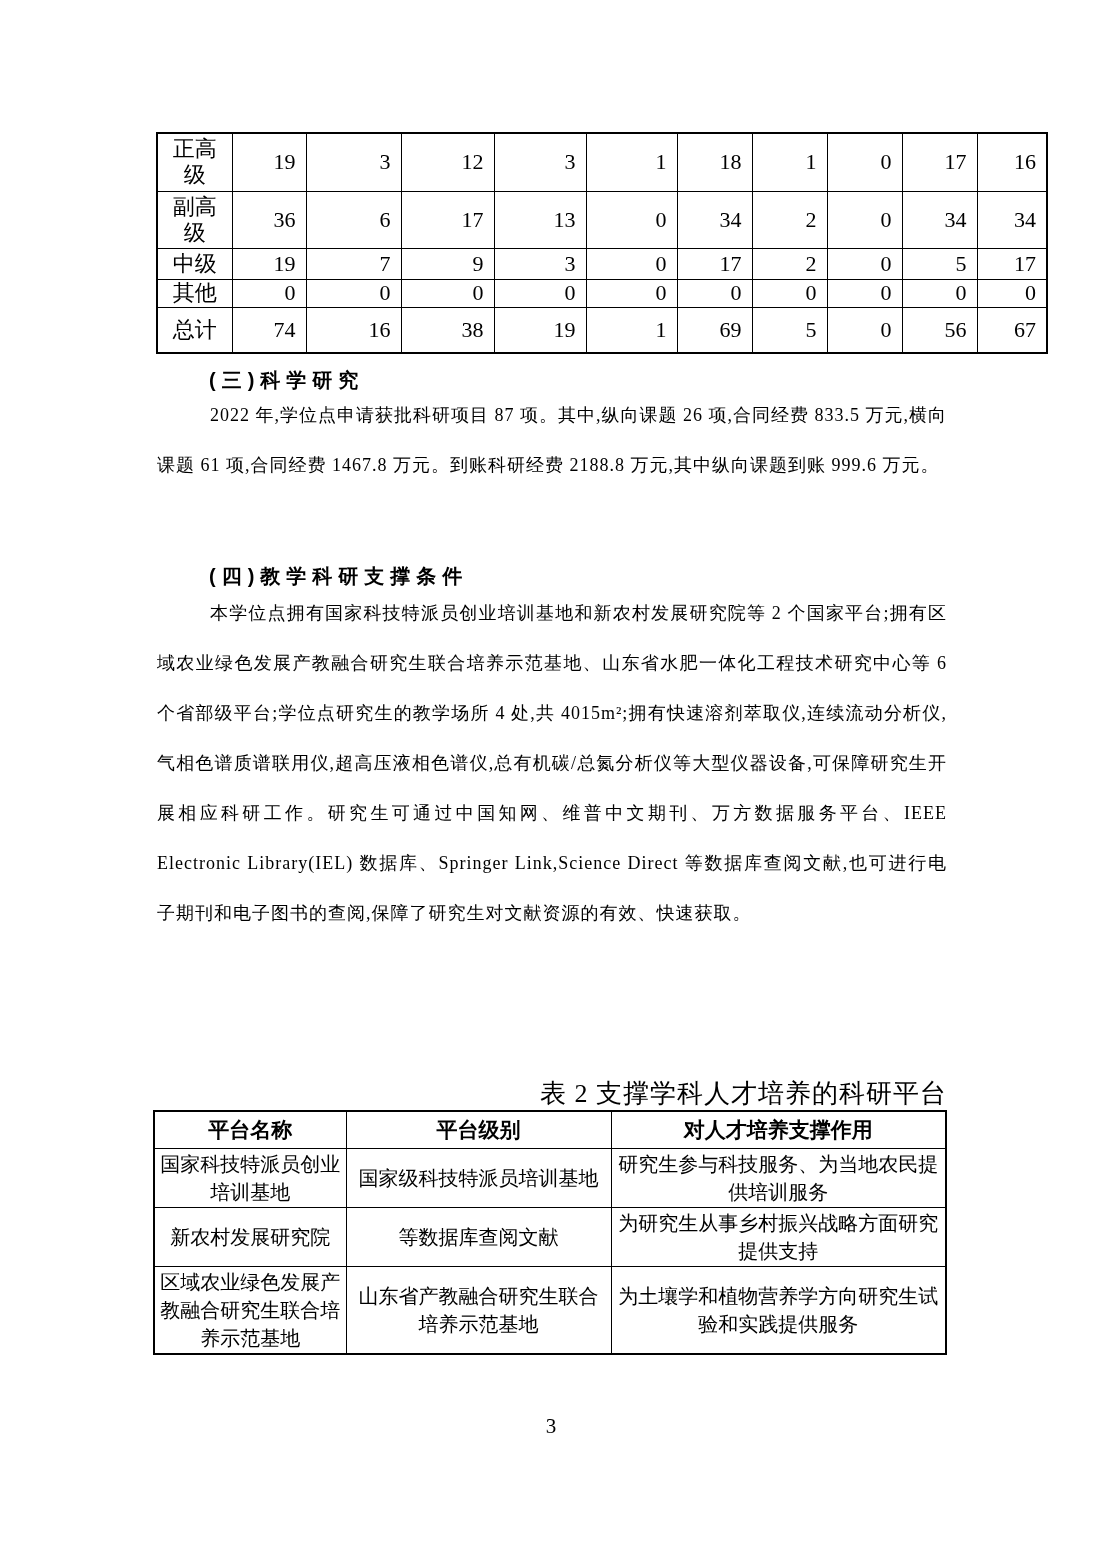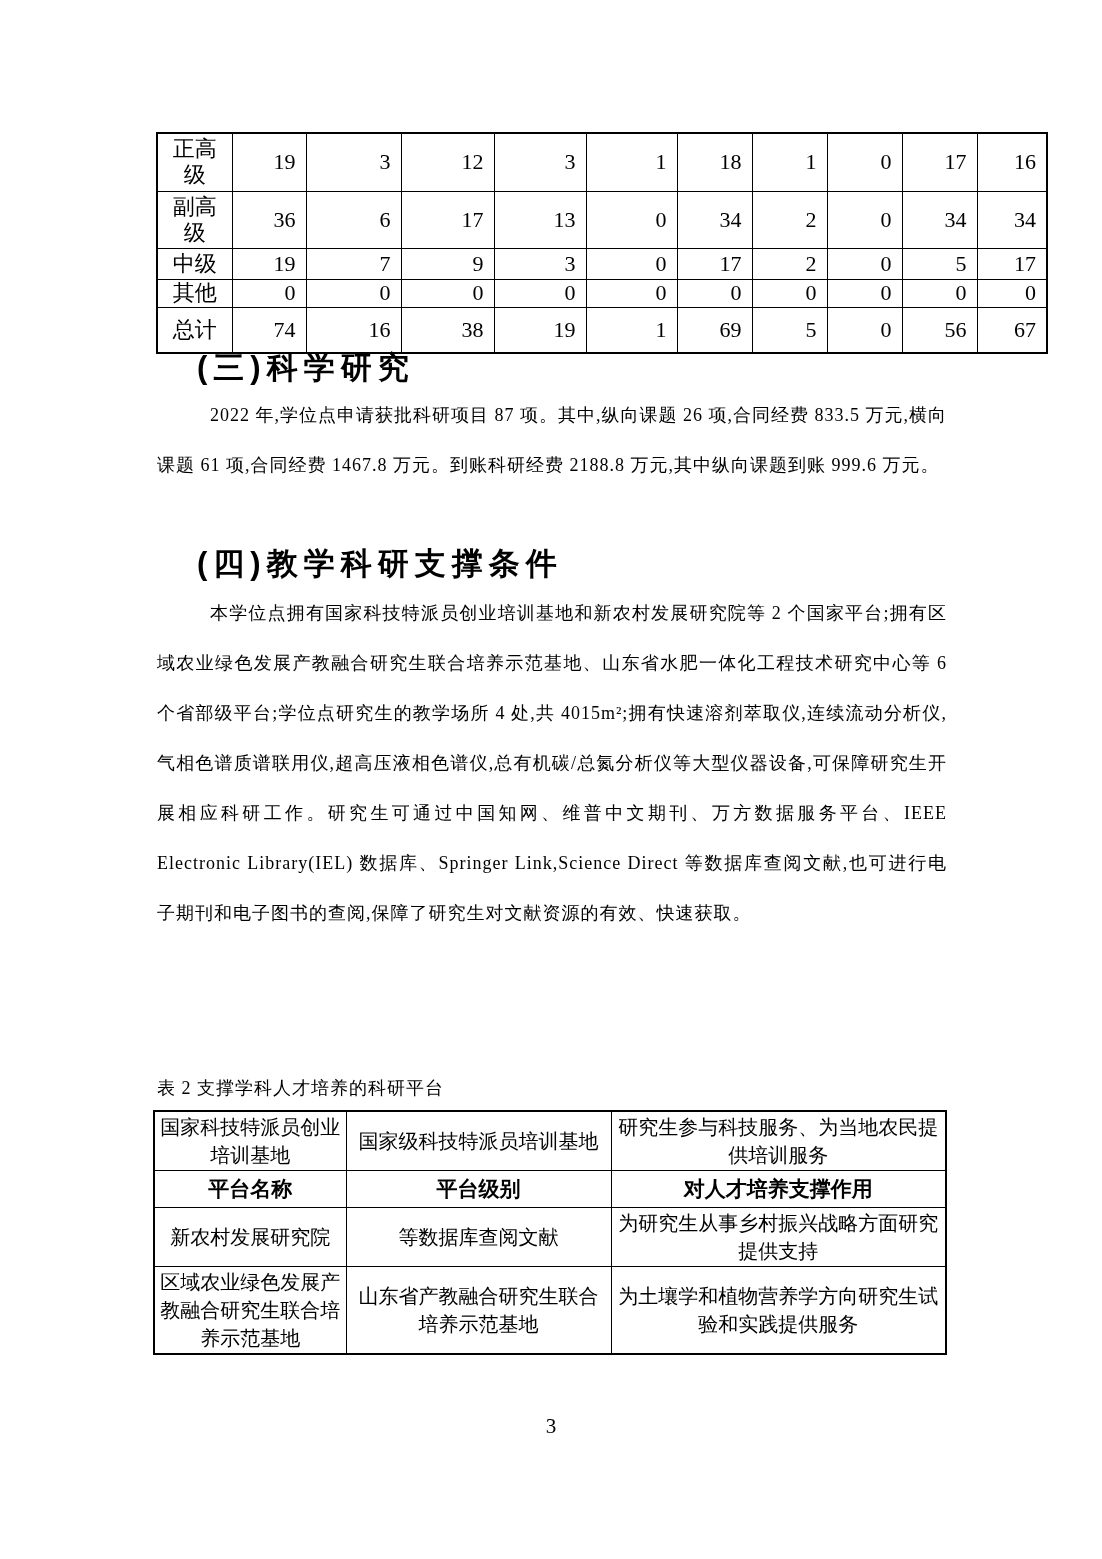--- a/index.html
+++ b/index.html
@@ -36,43 +36,43 @@
     padding:0 10px 0 2px;
     line-height:24px;
   }
   .t1 tr:nth-child(1) td{height:58px;}
   .t1 tr:nth-child(2) td{height:57px;}
   .t1 tr:nth-child(3) td{height:31px;}
   .t1 tr:nth-child(4) td{height:28px;}
   .t1 tr:nth-child(5) td{height:46px;}
   
   .h{
-    position:absolute;left:157px;width:800px;margin:4px;
+    position:absolute;left:157px;width:800px;margin:16px;
     font-family:"Liberation Sans","DejaVu Sans",sans-serif;
     font-weight:700;
-    font-size:31px;line-height:34px;
+    font-size:20px;line-height:34px;
     letter-spacing:6px;
     text-indent:36px;
     white-space:nowrap;
   }
   .h1pos{top:347px;}
   .h2pos{top:543px;}
   .para{
     position:absolute;left:157px;width:790px;margin:0;
     font-size:18px;line-height:50px;
     letter-spacing:1px;
     text-align:justify;
     text-indent:53px;
   }
   .p1pos{top:390px;}
   .p2pos{top:588px;}
   .caption{
     position:absolute;top:1076px;left:157px;width:790px;
-    font-size:18px;letter-spacing:1px;
-    text-align:left;
+    font-size:26px;letter-spacing:1px;
+    text-align:right;
     white-space:nowrap;
   }
   
   .t2{
     position:absolute;top:1110px;left:153px;width:792px;
     border:2px solid #000;
   }
   .t2 th,.t2 td{
     border:1px solid #000;
     text-align:center;
@@ -197,30 +197,30 @@
   <div class="caption">表 2 支撑学科人才培养的科研平台</div>
 
   <table class="t2">
     <colgroup>
       <col style="width:192px">
         <col style="width:265px">
         <col style="width:335px">
     </colgroup>
     <tbody>
       <tr>
+        <th>平台名称</th>
+        <th>平台级别</th>
+        <th>对人才培养支撑作用</th>
+      </tr>
+      <tr>
         <td>国家科技特派员创业培训基地</td>
         <td>国家级科技特派员培训基地</td>
         <td>研究生参与科技服务、为当地农民提供培训服务</td>
       </tr>
       <tr>
-        <th>平台名称</th>
-        <th>平台级别</th>
-        <th>对人才培养支撑作用</th>
-      </tr>
-      <tr>
         <td>新农村发展研究院</td>
         <td>等数据库查阅文献</td>
         <td>为研究生从事乡村振兴战略方面研究提供支持</td>
       </tr>
       <tr>
         <td>区域农业绿色发展产教融合研究生联合培养示范基地</td>
         <td>山东省产教融合研究生联合培养示范基地</td>
         <td>为土壤学和植物营养学方向研究生试验和实践提供服务</td>
       </tr>
     </tbody>

